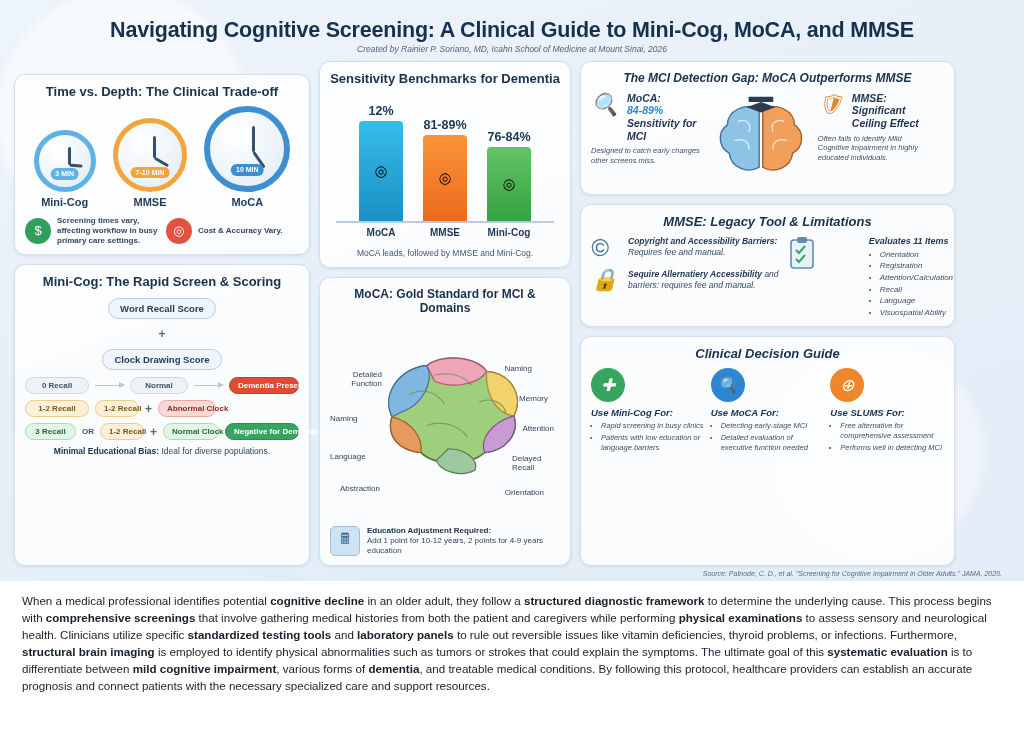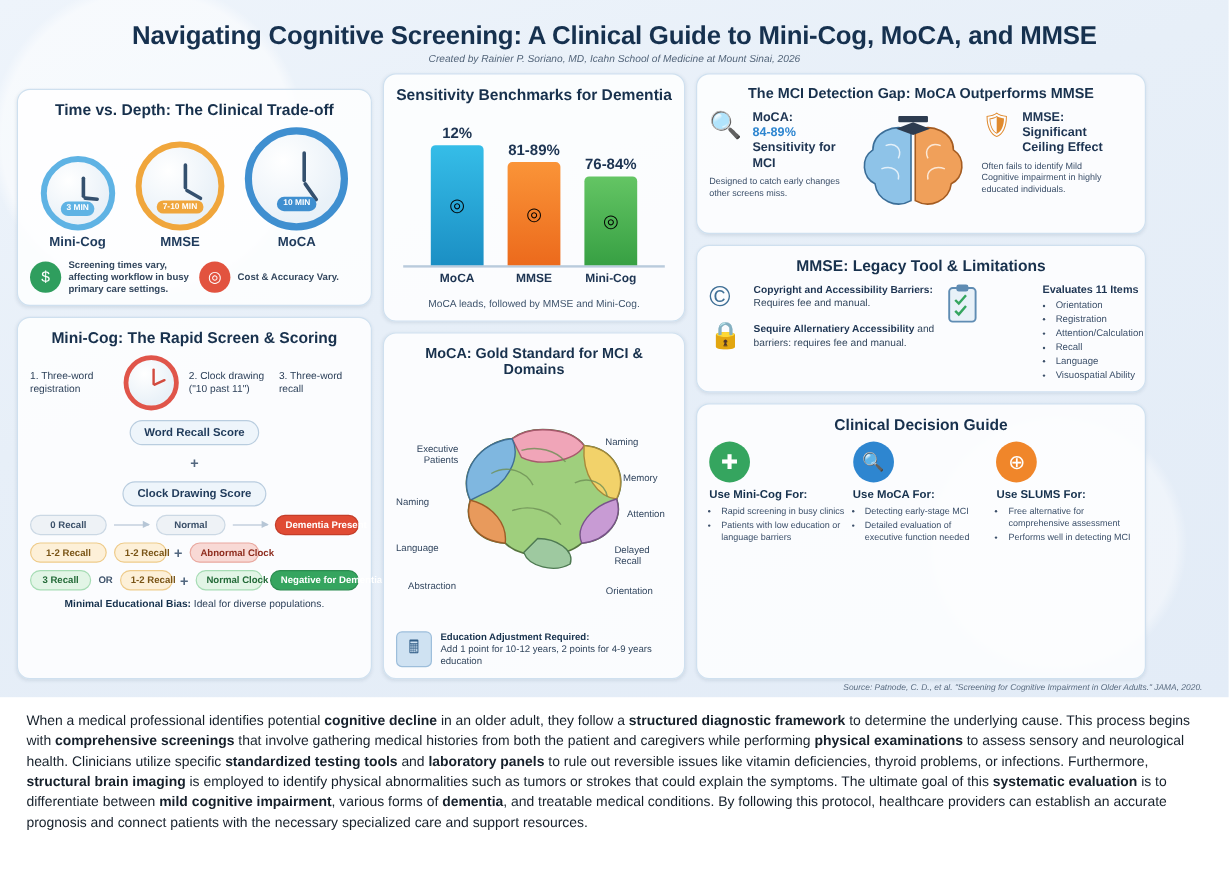--- a/index.html
+++ b/index.html
@@ -34,21 +34,21 @@
     text-align:center; font-size:8.5px; font-style:italic; color:#53657a;
     margin-bottom:7px; position:relative;
   }
   .grid {
     position:relative;
     display:flex; gap:9px;
   }
   .col { display:flex; flex-direction:column; gap:9px; }
   .col-left  { width:296px;margin-top:13px; }
   .col-mid   { width:252px; }
-  .col-right { width:375px; }
+  .col-right { width:375px;font-style:italic; }
 
   .card {
     background:rgba(255,255,255,.82);
     border:1px solid #cfe0ef;
     border-radius:11px;
     box-shadow:0 1px 3px rgba(30,60,90,.10);
     padding:8px 10px;
     position:relative;
   }
   .card h2 {
@@ -226,31 +226,20 @@
           <div class="note">
             <div class="badge b-red">◎</div>
             <div class="txt">Cost &amp; Accuracy Vary.</div>
           </div>
         </div>
       </div>
 
       <div class="card" style="flex:1;">
         <h2>Mini-Cog: The Rapid Screen &amp; Scoring</h2>
 
-        <div class="mc-top">
-          <div class="mc-step" style="width:27%">1. Three-word registration</div>
-          <div style="width:20%;display:flex;justify-content:center;">
-            <div class="clock" style="width:46px;height:46px;border:4px solid #e0554a;">
-              <div class="hand" style="width:2px;height:14px;left:20px;top:7px;background:#d24a3e;"></div>
-              <div class="hand" style="width:2px;height:11px;left:20px;top:10px;background:#d24a3e;transform:rotate(65deg);"></div>
-            </div>
-          </div>
-          <div class="mc-step" style="width:27%">2. Clock drawing ("10 past 11")</div>
-          <div class="mc-step" style="width:26%">3. Three-word recall</div>
-        </div>
 
         <div class="scorebar">
           <div class="chip">Word Recall Score</div>
           <div class="plus">+</div>
           <div class="chip">Clock Drawing Score</div>
         </div>
 
         <div class="flowrow">
           <div class="pill2 p-gray" style="width:64px">0 Recall</div>
           <div class="arrow"></div>
@@ -325,21 +314,21 @@
           <svg viewBox="0 0 240 180" width="232" height="176" style="position:absolute;left:4px;top:2px;">
             <path d="M60 95 C48 70, 70 44, 96 42 C112 30, 146 32, 158 48 C184 50, 196 74, 186 94 C192 112, 178 130, 156 132 C140 146, 104 146, 90 132 C66 130, 54 114, 60 95 Z" fill="#9fcf7d" stroke="#56753f" stroke-width="1.6"></path>
             <path d="M96 42 C112 30, 146 32, 158 48 C150 62, 120 66, 104 58 Z" fill="#f0a5b8" stroke="#a8596d" stroke-width="1.2"></path>
             <path d="M158 48 C184 50, 196 74, 186 94 C170 92, 156 74, 158 48 Z" fill="#f2d26a" stroke="#a8893a" stroke-width="1.2"></path>
             <path d="M60 95 C48 70, 70 44, 96 42 C104 58, 92 82, 70 90 Z" fill="#7fb7e0" stroke="#3f6f96" stroke-width="1.2"></path>
             <path d="M186 94 C192 112, 178 130, 156 132 C150 118, 164 100, 186 94 Z" fill="#c89bd4" stroke="#78538a" stroke-width="1.2"></path>
             <path d="M90 132 C66 130, 54 114, 60 95 C80 100, 92 116, 90 132 Z" fill="#e89a5c" stroke="#9c5c27" stroke-width="1.2"></path>
             <path d="M118 128 C134 128, 150 138, 146 150 C132 158, 110 152, 106 140 Z" fill="#9ec9a0" stroke="#4e7a52" stroke-width="1.2"></path>
             <path d="M78 72 C92 64, 108 70, 114 82 M104 52 C118 48, 134 52, 142 62 M150 80 C162 74, 176 80, 178 92 M96 104 C112 98, 130 104, 138 116" fill="none" stroke="#6d8f55" stroke-width="1.2" opacity=".8"></path>
           </svg>
-          <div class="blabel" style="left:0px;top:48px;width:52px;text-align:right;">Executive Patients</div>
+          <div class="blabel" style="left:0px;top:48px;width:52px;text-align:right;">Detailed Function</div>
           <div class="blabel" style="right:28px;top:42px;">Naming</div>
           <div class="blabel" style="left:0px;top:92px;">Naming</div>
           <div class="blabel" style="right:12px;top:72px;">Memory</div>
           <div class="blabel" style="right:6px;top:102px;">Attention</div>
           <div class="blabel" style="left:0px;top:130px;">Language</div>
           <div class="blabel" style="right:6px;top:132px;width:42px;">Delayed Recall</div>
           <div class="blabel" style="left:10px;top:162px;">Abstraction</div>
           <div class="blabel" style="right:16px;top:166px;">Orientation</div>
         </div>
 

